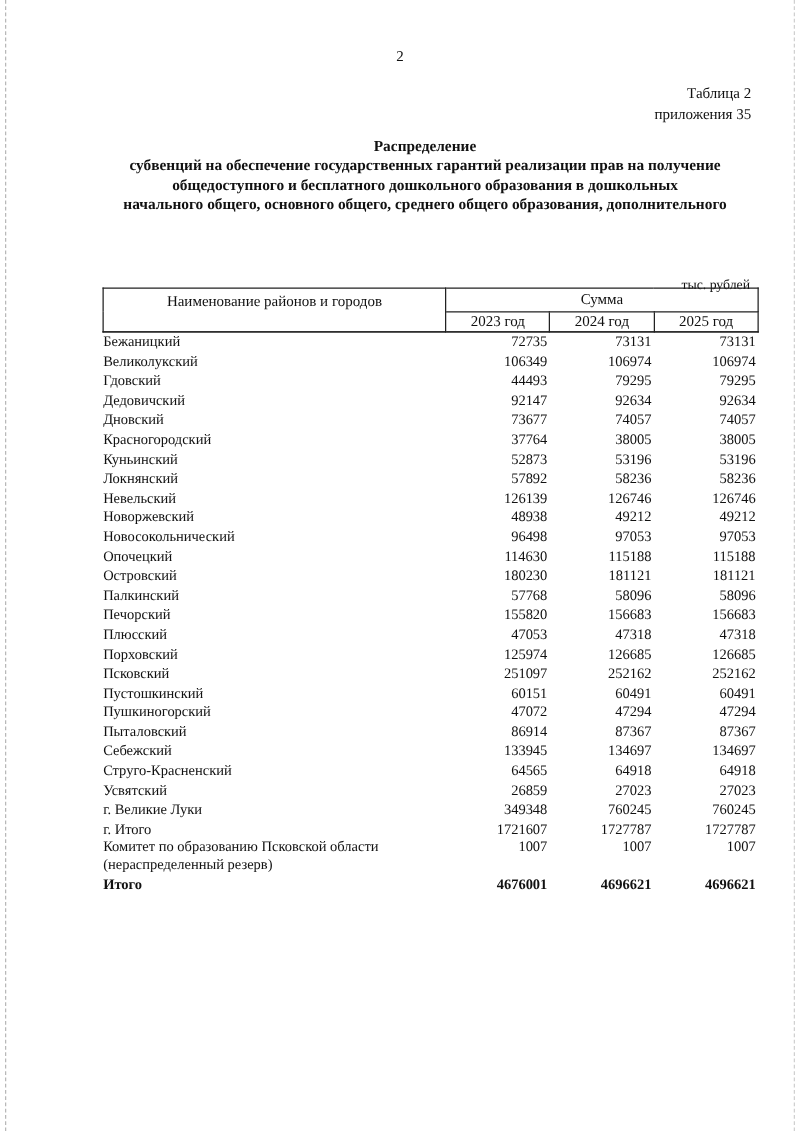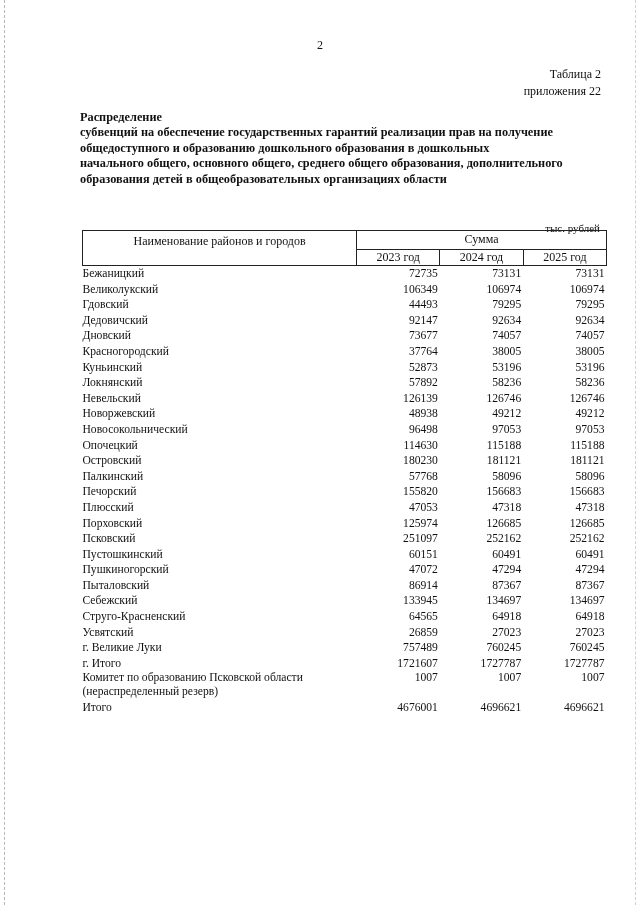--- a/index.html
+++ b/index.html
@@ -15,61 +15,60 @@
     position: absolute; right: 3px; top: 0; width: 1px; height: 905px;
     border-left: 1px dashed #d0d0d0;
   }
   .page-number {
     position: absolute; left: 0; width: 640px; top: 38px; text-align: center; font-size: 12px;
   }
   .table-ref {
     position: absolute; right: 39px; top: 66px; text-align: right; font-size: 12px; line-height: 17px;
   }
   .title-block {
-    position: absolute; left: 80px; width: 520px; top: 110px; text-align: left;
+    position: absolute; left: 80px; width: 520px; top: 110px; text-align: center;
     font-weight: bold; font-size: 12.3px; line-height: 15.4px;
   }
   .units {
     position: absolute; right: 40px; top: 222px; font-size: 11px;
   }
   table.dist {
     position: absolute; left: 82px; top: 230px; width: 525px;
     border-collapse: collapse; font-size: 11.6px;
   }
   table.dist th {
     font-weight: normal; border: 1.2px solid #222; padding: 0; font-size: 12px;
   }
   table.dist th.col-name { width: 276px; vertical-align: top; padding-top: 3px; height: 31px; }
   table.dist th.col-sum { height: 17px; }
   table.dist th.col-year { height: 15px; width: 83px; text-align: center; }
   table.dist td { padding: 0; height: 15.6px; line-height: 15.6px; vertical-align: top; }
   table.dist td.name { padding-left: 0; }
   table.dist td.num { text-align: right; padding-right: 2px; }
   table.dist tr.multi td { line-height: 14px; height: 29px; margin-top: 36px; }
-  table.dist tr.total td { font-weight: normal; }
+  table.dist tr.total td { font-weight: bold; }
 </style>
 </head>
 <body>
 
 <div class="scan-edge-left"></div>
 <div class="scan-edge-right"></div>
 
 <div class="page-number">2</div>
 
 <div class="table-ref">
   <div>Таблица 2</div>
-  <div>приложения 22</div>
+  <div>приложения 35</div>
 </div>
 
 <div class="title-block">
   <div>Распределение</div>
   <div>субвенций на обеспечение государственных гарантий реализации прав на получение</div>
-  <div>общедоступного и образованию дошкольного образования в дошкольных</div>
+  <div>общедоступного и бесплатного дошкольного образования в дошкольных</div>
   <div>начального общего, основного общего, среднего общего образования, дополнительного</div>
-  <div>образования детей в общеобразовательных организациях области</div>
 </div>
 
 <div class="units">тыс. рублей</div>
 
 <table class="dist">
   <thead>
     <tr>
       <th class="col-name" rowspan="2">Наименование районов и городов</th>
       <th class="col-sum" colspan="3">Сумма</th>
     </tr>
@@ -219,21 +218,21 @@
         <td class="num">64918</td>
       </tr>
       <tr>
         <td class="name">Усвятский</td>
         <td class="num">26859</td>
         <td class="num">27023</td>
         <td class="num">27023</td>
       </tr>
       <tr>
         <td class="name">г. Великие Луки</td>
-        <td class="num">757489</td>
+        <td class="num">349348</td>
         <td class="num">760245</td>
         <td class="num">760245</td>
       </tr>
       <tr>
         <td class="name">г. Итого</td>
         <td class="num">1721607</td>
         <td class="num">1727787</td>
         <td class="num">1727787</td>
       </tr>
     </tbody>

